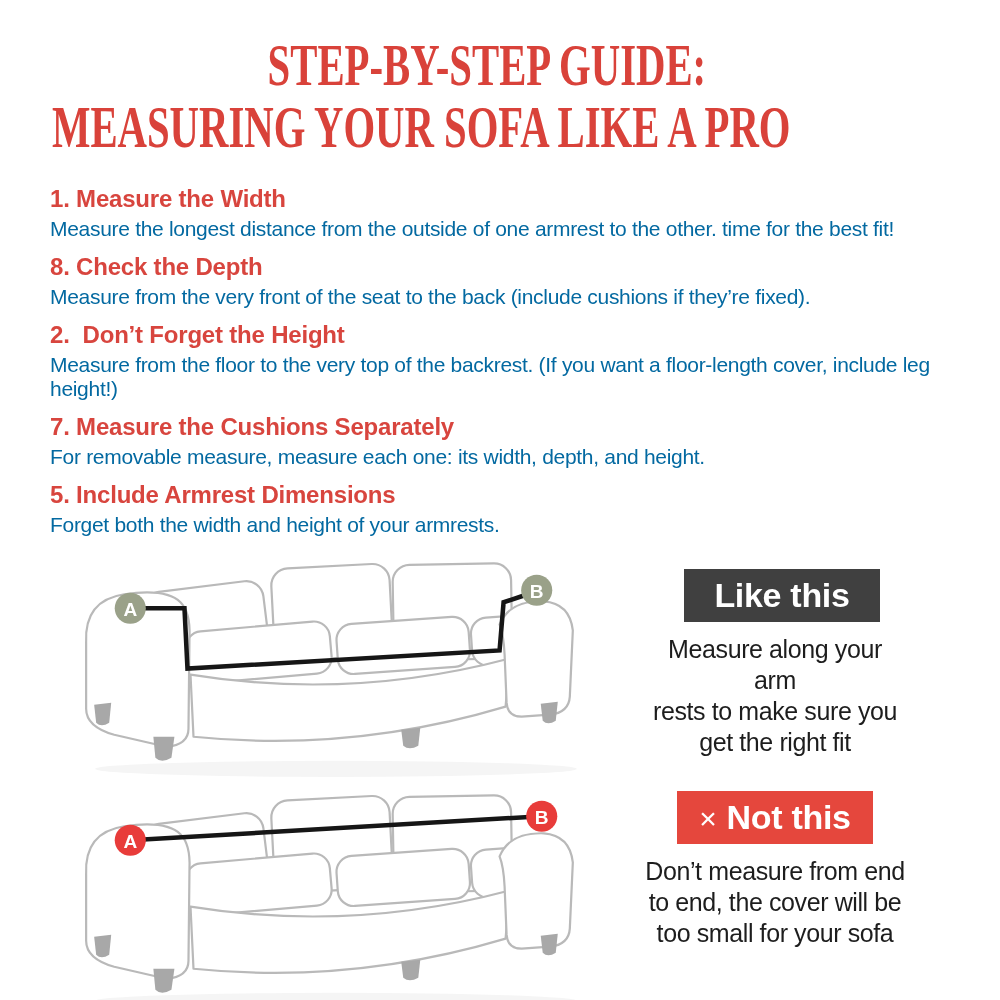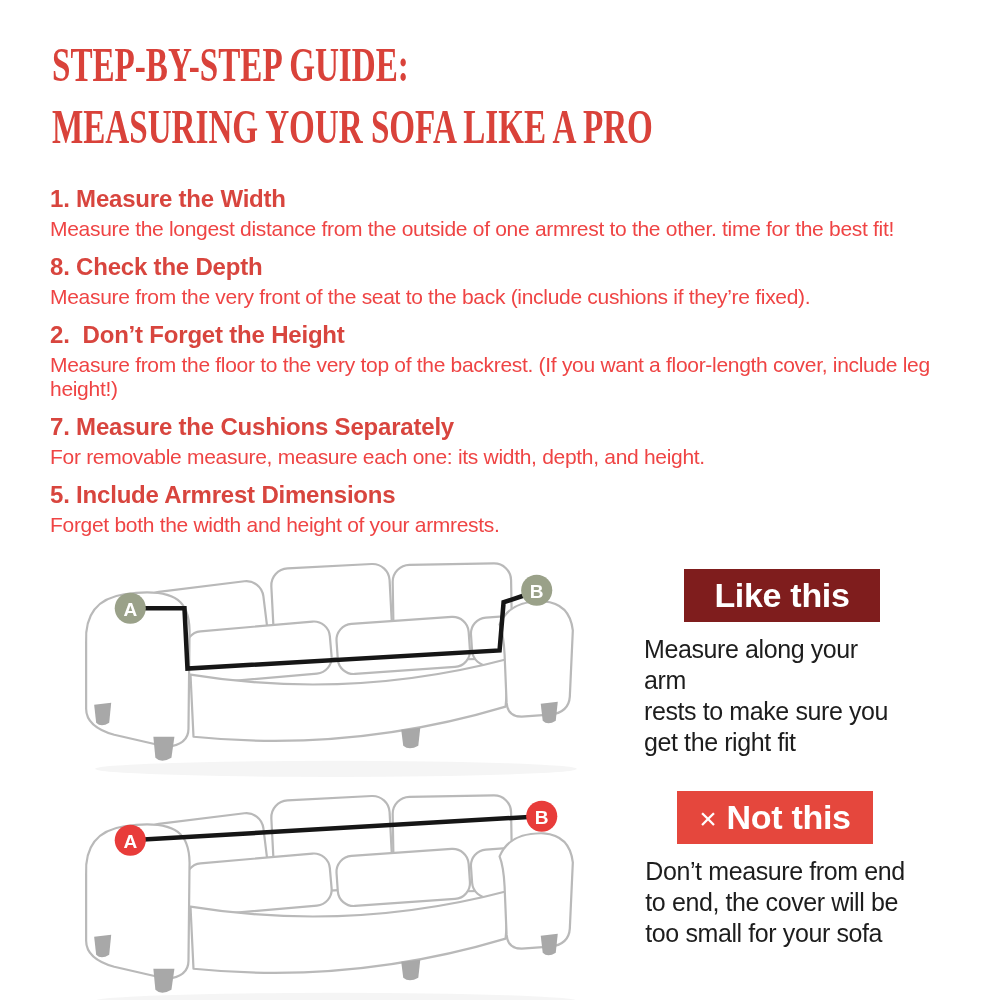--- a/index.html
+++ b/index.html
@@ -8,24 +8,25 @@
     font-family: "Liberation Sans", "DejaVu Sans", sans-serif;
     color: #1d1d1d;
   }
   .page { position: relative; width: 1000px; height: 1000px; }
 
   
   .title {
     margin: 34px 0 0 52px;
     font-family: "Liberation Serif", "DejaVu Serif", serif;
     font-weight: 700;
-    font-size: 48px;
+    font-size: 59px;
     line-height: 62px;
     color: #d9423a;
     letter-spacing: 0;
+    text-align: right;
   }
   .title-line {
     display: block;
     transform: scaleX(0.69);
     transform-origin: 0 50%;
     white-space: nowrap;
   }
 
   
   .steps { list-style: none; margin: 27px 0 0 0; padding: 0 50px; }
@@ -33,21 +34,21 @@
   .step-heading {
     margin: 4px 0 4px 0;
     font-size: 24px; line-height: 28px; font-weight: 700;
     color: #d8453e;
     white-space: pre-wrap;
     letter-spacing: -0.2px;
   }
   .step-body {
     margin: 0;
     font-size: 21px; line-height: 24px; font-weight: 400;
-    color: #ef4444;
+    color: #0369a1;
     letter-spacing: -0.3px;
   }
 
   
   .sofa { position: absolute; left: 50px; width: 572px; height: 236px; }
   .sofa-like { top: 512px; }
   .sofa-not  { top: 744px; }
   .mline { fill: none; stroke: #161616; stroke-width: 4.5; stroke-linejoin: miter; stroke-linecap: butt; }
   .marker-label {
     font-family: "Liberation Sans", "DejaVu Sans", sans-serif;
@@ -60,27 +61,27 @@
     display: flex; flex-direction: column; align-items: center;
   }
   .like-side { top: 535px; }
   .not-side  { top: 757px; }
   .badge {
     width: 196px; height: 53px;
     display: flex; align-items: center; justify-content: center;
     color: #ffffff; font-weight: 700; font-size: 34px;
     letter-spacing: -0.3px;
   }
-  .badge-like { background: #7f1d1d; margin-left: 14px; }
+  .badge-like { background: #404040; margin-left: 14px; }
   .badge-not  { background: #e5473d; gap: 10px; }
   .x-icon { font-weight: 400; font-size: 30px; line-height: 1; position: relative; top: 1px; }
   .caption {
     margin: 12px 0 0 0;
     font-size: 25px; line-height: 31px; font-weight: 400;
-    color: #1d1d1d; text-align: left;
+    color: #1d1d1d; text-align: center;
     white-space: pre-line;
     letter-spacing: -0.4px;
   }
 </style>
 </head>
 <body>
 
 <div class="page">
 
   <h1 class="title">

